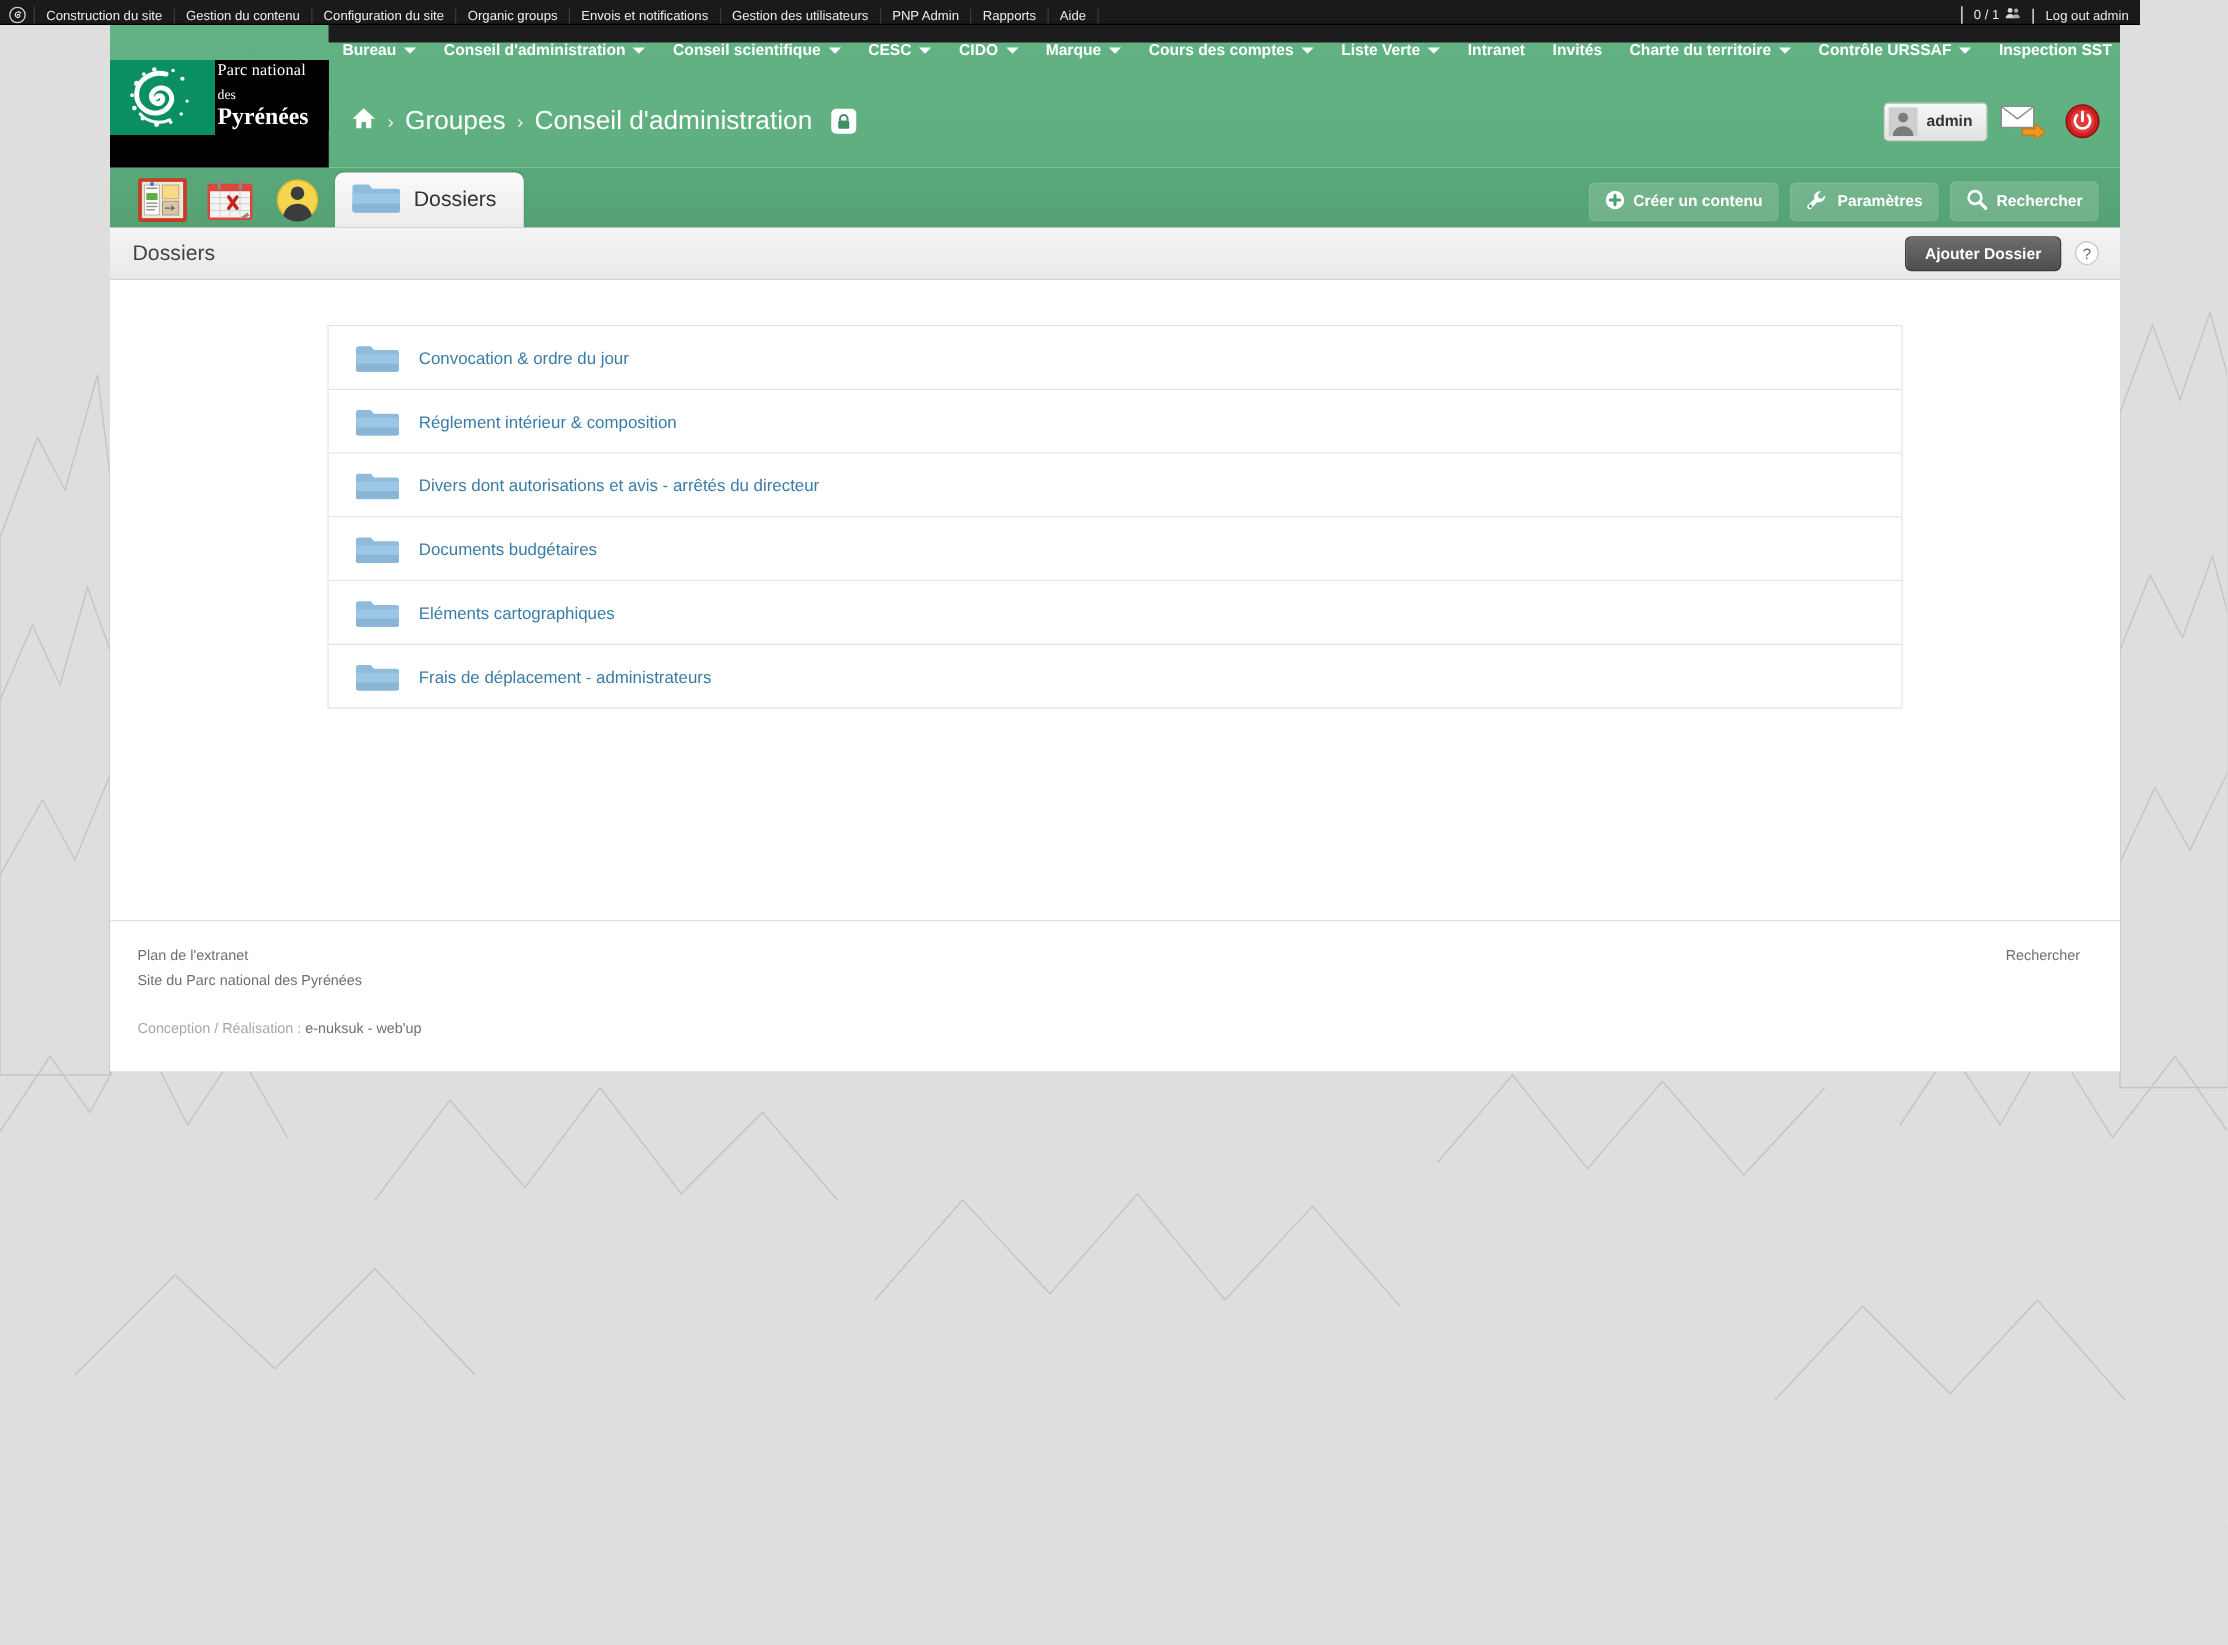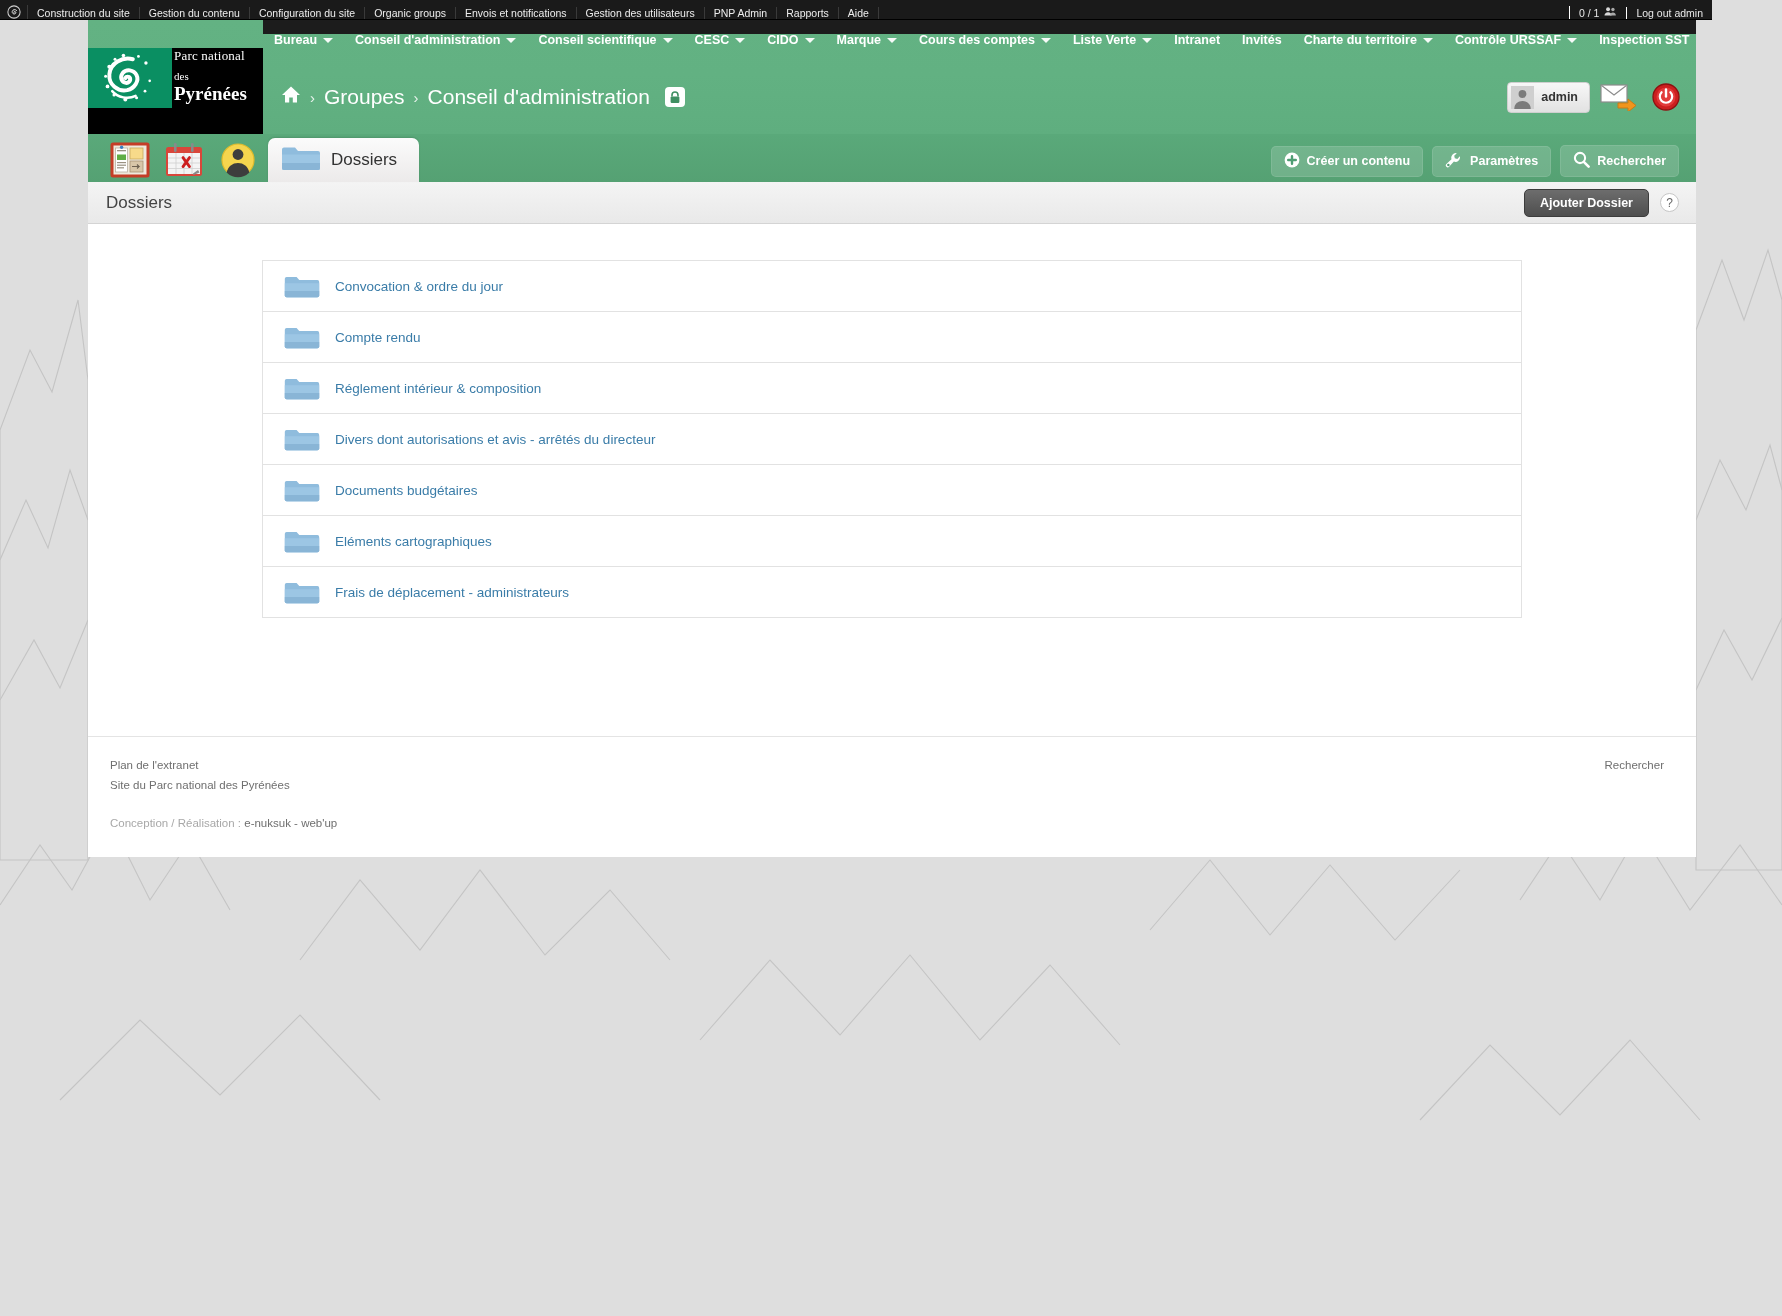--- a/index.html
+++ b/index.html
@@ -548,84 +548,74 @@
             <svg width="38" height="29" viewBox="0 0 42 32" aria-hidden="true">
                 <path d="M2 7.5a2 2 0 0 1 2-2h11l3 3.4h20a2 2 0 0 1 2 2v15a2 2 0 0 1-2 2H4a2 2 0 0 1-2-2z" fill="#8fbcdd"></path>
                 <path d="M2 12.5h38v13.4a2 2 0 0 1-2 2H4a2 2 0 0 1-2-2z" fill="#9cc6e4"></path>
                 <path d="M2 21h38v5a2 2 0 0 1-2 2H4a2 2 0 0 1-2-2z" fill="#89b5d6"></path>
               </svg>
           </span>
           <a>Convocation &amp; ordre du jour</a>
         </div>
 
 
+
         <div class="folder-row">
           <span class="folder-ico">
             <svg width="38" height="29" viewBox="0 0 42 32" aria-hidden="true">
                 <path d="M2 7.5a2 2 0 0 1 2-2h11l3 3.4h20a2 2 0 0 1 2 2v15a2 2 0 0 1-2 2H4a2 2 0 0 1-2-2z" fill="#8fbcdd"></path>
                 <path d="M2 12.5h38v13.4a2 2 0 0 1-2 2H4a2 2 0 0 1-2-2z" fill="#9cc6e4"></path>
                 <path d="M2 21h38v5a2 2 0 0 1-2 2H4a2 2 0 0 1-2-2z" fill="#89b5d6"></path>
               </svg>
           </span>
-          <a>Compte rendu</a>
+          <a>Réglement intérieur &amp; composition</a>
         </div>
 
         <div class="folder-row">
           <span class="folder-ico">
             <svg width="38" height="29" viewBox="0 0 42 32" aria-hidden="true">
                 <path d="M2 7.5a2 2 0 0 1 2-2h11l3 3.4h20a2 2 0 0 1 2 2v15a2 2 0 0 1-2 2H4a2 2 0 0 1-2-2z" fill="#8fbcdd"></path>
                 <path d="M2 12.5h38v13.4a2 2 0 0 1-2 2H4a2 2 0 0 1-2-2z" fill="#9cc6e4"></path>
                 <path d="M2 21h38v5a2 2 0 0 1-2 2H4a2 2 0 0 1-2-2z" fill="#89b5d6"></path>
               </svg>
           </span>
-          <a>Réglement intérieur &amp; composition</a>
+          <a>Divers dont autorisations et avis - arrêtés du directeur</a>
         </div>
 
         <div class="folder-row">
           <span class="folder-ico">
             <svg width="38" height="29" viewBox="0 0 42 32" aria-hidden="true">
                 <path d="M2 7.5a2 2 0 0 1 2-2h11l3 3.4h20a2 2 0 0 1 2 2v15a2 2 0 0 1-2 2H4a2 2 0 0 1-2-2z" fill="#8fbcdd"></path>
                 <path d="M2 12.5h38v13.4a2 2 0 0 1-2 2H4a2 2 0 0 1-2-2z" fill="#9cc6e4"></path>
                 <path d="M2 21h38v5a2 2 0 0 1-2 2H4a2 2 0 0 1-2-2z" fill="#89b5d6"></path>
               </svg>
           </span>
-          <a>Divers dont autorisations et avis - arrêtés du directeur</a>
-        </div>
+          <a>Documents budgétaires</a>
+        </div>
+
 
         <div class="folder-row">
           <span class="folder-ico">
             <svg width="38" height="29" viewBox="0 0 42 32" aria-hidden="true">
                 <path d="M2 7.5a2 2 0 0 1 2-2h11l3 3.4h20a2 2 0 0 1 2 2v15a2 2 0 0 1-2 2H4a2 2 0 0 1-2-2z" fill="#8fbcdd"></path>
                 <path d="M2 12.5h38v13.4a2 2 0 0 1-2 2H4a2 2 0 0 1-2-2z" fill="#9cc6e4"></path>
                 <path d="M2 21h38v5a2 2 0 0 1-2 2H4a2 2 0 0 1-2-2z" fill="#89b5d6"></path>
               </svg>
           </span>
-          <a>Documents budgétaires</a>
-        </div>
-
+          <a>Eléments cartographiques</a>
+        </div>
 
         <div class="folder-row">
           <span class="folder-ico">
             <svg width="38" height="29" viewBox="0 0 42 32" aria-hidden="true">
                 <path d="M2 7.5a2 2 0 0 1 2-2h11l3 3.4h20a2 2 0 0 1 2 2v15a2 2 0 0 1-2 2H4a2 2 0 0 1-2-2z" fill="#8fbcdd"></path>
                 <path d="M2 12.5h38v13.4a2 2 0 0 1-2 2H4a2 2 0 0 1-2-2z" fill="#9cc6e4"></path>
                 <path d="M2 21h38v5a2 2 0 0 1-2 2H4a2 2 0 0 1-2-2z" fill="#89b5d6"></path>
               </svg>
           </span>
-          <a>Eléments cartographiques</a>
-        </div>
-
-        <div class="folder-row">
-          <span class="folder-ico">
-            <svg width="38" height="29" viewBox="0 0 42 32" aria-hidden="true">
-                <path d="M2 7.5a2 2 0 0 1 2-2h11l3 3.4h20a2 2 0 0 1 2 2v15a2 2 0 0 1-2 2H4a2 2 0 0 1-2-2z" fill="#8fbcdd"></path>
-                <path d="M2 12.5h38v13.4a2 2 0 0 1-2 2H4a2 2 0 0 1-2-2z" fill="#9cc6e4"></path>
-                <path d="M2 21h38v5a2 2 0 0 1-2 2H4a2 2 0 0 1-2-2z" fill="#89b5d6"></path>
-              </svg>
-          </span>
           <a>Frais de déplacement - administrateurs</a>
         </div>
 
       </div>
     </div>
 
     <div id="footer">
       <div class="f-line">Plan de l'extranet</div>
       <div class="f-line">Site du Parc national des Pyrénées</div>
       <div class="f-credits">

